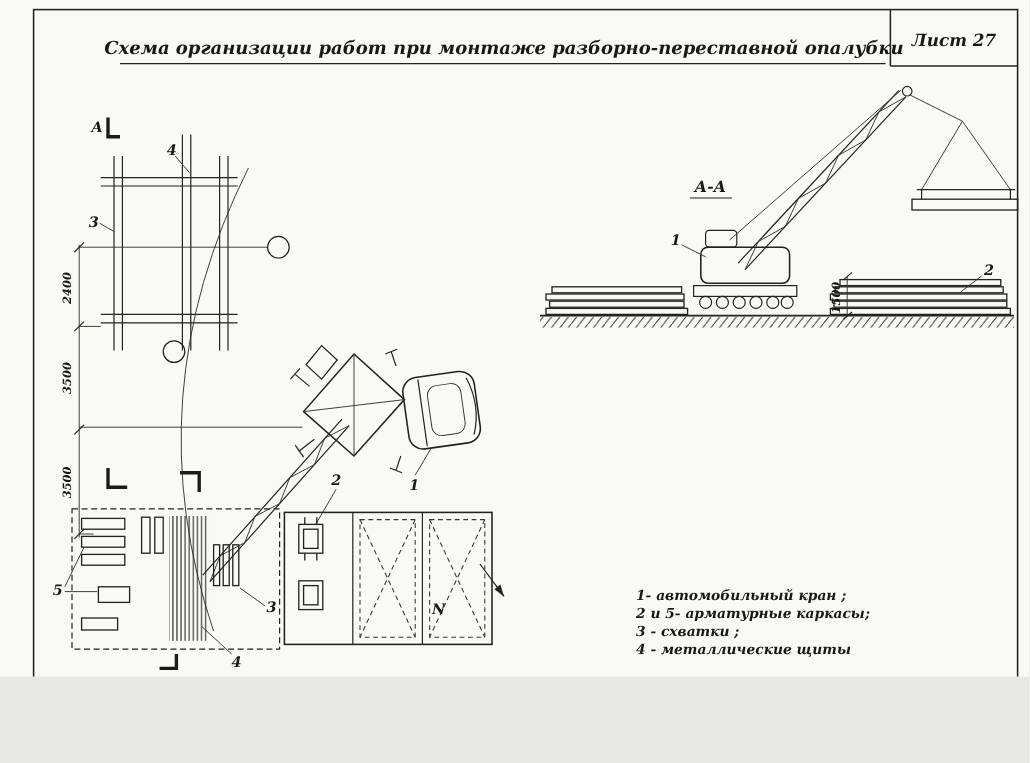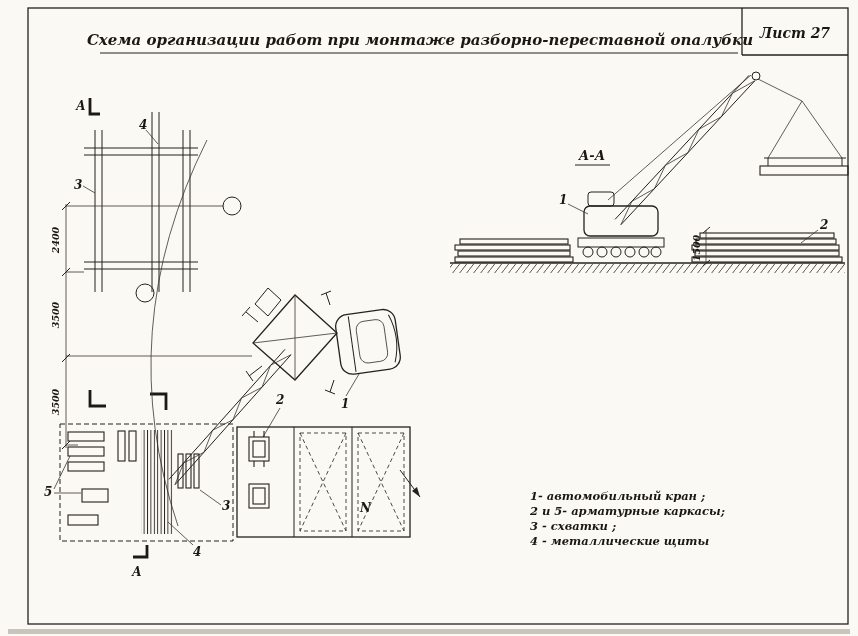--- a/index.html
+++ b/index.html
@@ -1,16 +1,16 @@
 <!DOCTYPE html>
 <html><head>
 <meta charset="utf-8">
 <style>
   html,body{margin:0;padding:0;background:#e9e7e2;}
-  .page{position:relative;width:858px;height:636px;background:#faf9f4;overflow:hidden;
+  .page{position:relative;width:858px;height:564px;background:#faf9f4;overflow:hidden;
         font-family:"DejaVu Serif",serif;}
   svg{position:absolute;inset:0;}
   .ln{stroke:#25221d;stroke-width:1.3;fill:none;}
   .thin{stroke:#3a362f;stroke-width:0.8;fill:none;}
   .mid{stroke:#25221d;stroke-width:1;fill:none;}
   .thick{stroke:#1d1a16;stroke-width:2.8;fill:none;}
   .dash{stroke:#25221d;stroke-width:1;fill:none;stroke-dasharray:5 3;}
   .dashthin{stroke:#3a362f;stroke-width:0.9;fill:none;stroke-dasharray:4 3;}
   .solidfill{fill:none;stroke:#25221d;stroke-width:1.1;}
   .t-title{font:italic 700 15px "DejaVu Serif",serif;fill:#1b1813;}

